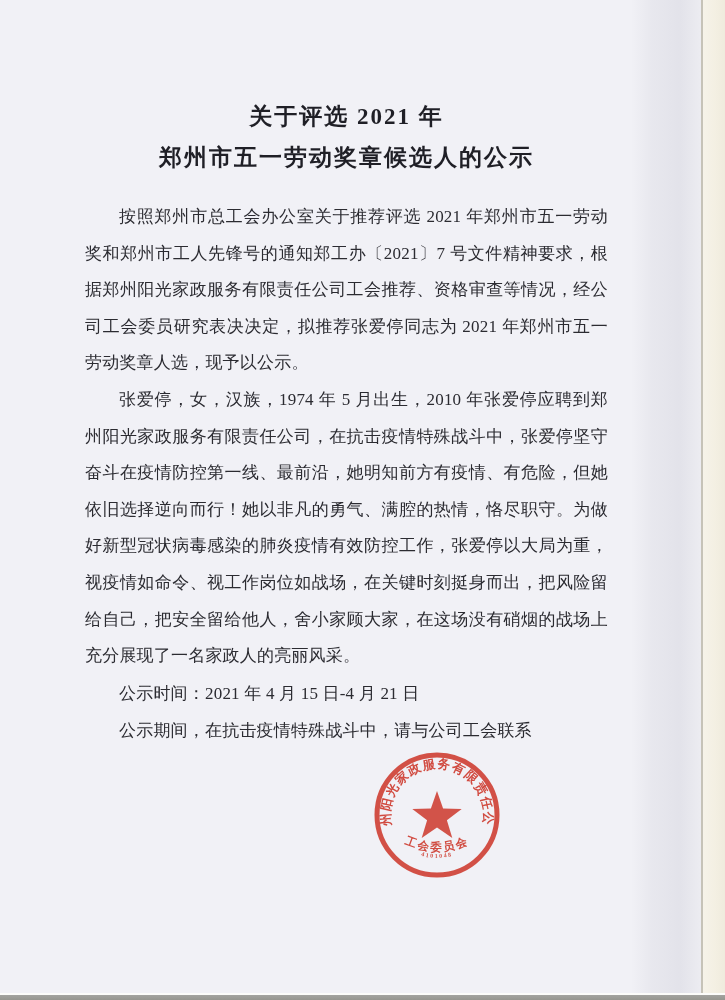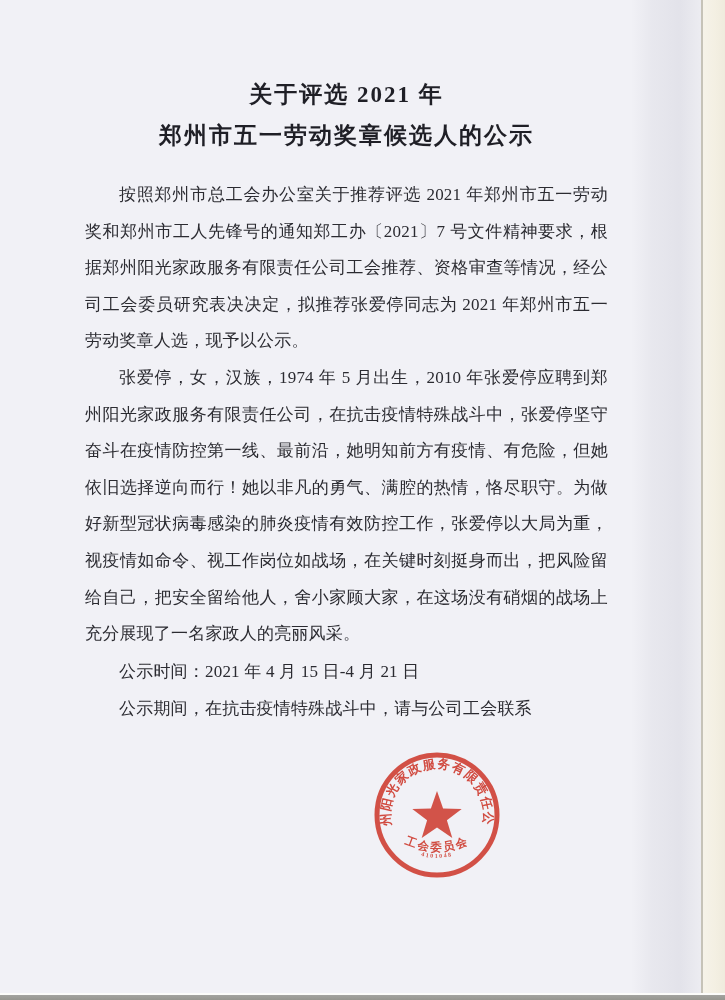--- a/index.html
+++ b/index.html
@@ -30,21 +30,21 @@
     background:linear-gradient(#fcfcfa 0 2px,#a3a3a0 2px,#96968f);
   }
   .doc{
     position:absolute;left:85px;top:0;width:523px;
     color:#2b2b31;
   }
   .title{
     text-align:center;font-weight:bold;color:#1f1f26;
     font-size:23px;line-height:34px;letter-spacing:2px;
   }
-  .title-1{padding-top:78px;}
+  .title-1{padding-top:100px;}
   .title-2{margin-top:7px;}
   .body-text{
     font-size:17px;line-height:36.6px;text-align:justify;
     letter-spacing:0.2px;
   }
   .para{margin:0;text-indent:2em;}
   .first-para{margin-top:24px;}
   .note-line{margin:1px 0 0 0;text-indent:2em;}
   .signature{
     margin-top:30px;text-align:right;padding-right:4px;

